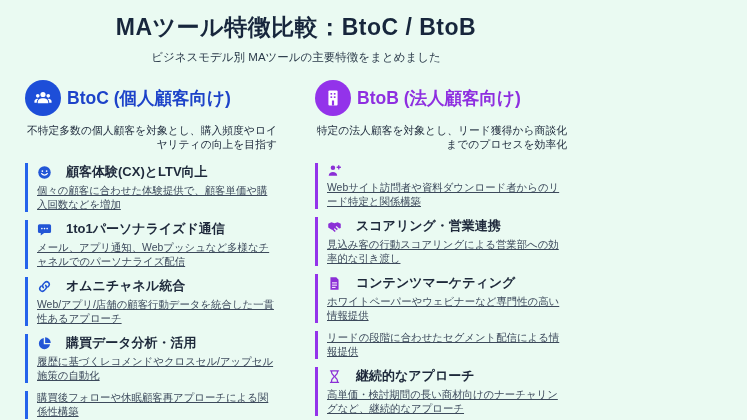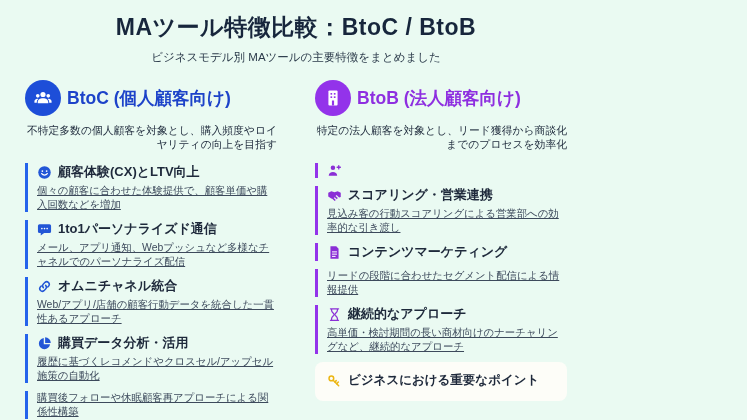--- a/index.html
+++ b/index.html
@@ -31,21 +31,21 @@
   .col-head h2 { font-size: 17.5px; font-weight: 700; }
   .btoc .col-head h2 { color: #1d43c9; }
   .btob .col-head h2 { color: #8e2fe0; }
 
   .intro { font-size: 10.8px; color: #222e3f; margin-top: 8px; margin-bottom: 11px; text-align: right; }
 
   
   .feature { padding-left: 9px; margin-bottom: 8px; }
   .btoc .feature { border-left: 3px solid #2563eb; }
   .btob .feature { border-left: 3px solid #9333ea; }
-  .f-head { display: flex; align-items: center; gap: 6px; }
+  .f-head { display: flex; align-items: center; gap: 14px; }
   .f-icon { width: 15px; height: 15px; flex: none; display: inline-flex; }
   .f-icon svg { width: 15px; height: 15px; }
   .btoc .f-icon { color: #2256d6; }
   .btob .f-icon { color: #8b2fd6; }
   .f-head h3 { font-size: 13px; font-weight: 700; color: #1e293b; }
   .feature p { font-size: 10.4px; color: #3d4a5c; margin-top: 3px; text-decoration: underline; }
 
   
   .panel {
     background: #fdfdf8; border-radius: 8px;
@@ -181,20 +181,21 @@
       <div class="feature">
         <div class="f-head">
           <span class="f-icon">
             <svg viewBox="0 0 24 24">
                 <circle cx="9.5" cy="7.6" r="3.6" fill="currentColor"></circle>
                 <path d="M2.8 19.8c0-3.4 3-5.5 6.7-5.5s6.7 2.1 6.7 5.5v.4H2.8z" fill="currentColor"></path>
                 <path d="M18.8 4.2v5.2M16.2 6.8h5.2" stroke="currentColor" stroke-width="2.1" stroke-linecap="round" fill="none"></path>
               </svg>
           </span>
         </div>
+        <p>Webサイト訪問者や資料ダウンロード者からのリード特定と関係構築</p>
       </div>
 
       <div class="feature">
         <div class="f-head">
           <span class="f-icon">
             <svg viewBox="0 0 24 24" fill="currentColor">
                 <path d="M2 7.6 7 5l5 1.8L17 5l5 2.6v6.6l-2.6.8-4.2-3.8-1.5 1.4 3.6 3.5-1.6 1.7-3.5-3.2-1.4 1.4 3.2 3-1.6 1.6-4-3.3-1.6-.4L2 13.6z"></path>
               </svg>
           </span>
           <h3>スコアリング・営業連携</h3>
@@ -205,20 +206,21 @@
       <div class="feature">
         <div class="f-head">
           <span class="f-icon">
             <svg viewBox="0 0 24 24">
                 <path d="M5.5 2h9.3l3.7 3.9V22H5.5z" fill="currentColor"></path>
                 <path d="M8.7 11h6.6M8.7 14.6h6.6M8.7 18.2h4.4" stroke="#fff" stroke-width="1.6" stroke-linecap="round"></path>
               </svg>
           </span>
           <h3>コンテンツマーケティング</h3>
         </div>
+        <p>ホワイトペーパーやウェビナーなど専門性の高い情報提供</p>
       </div>
 
       <div class="feature">
         <p>リードの段階に合わせたセグメント配信による情報提供</p>
       </div>
 
       <div class="feature">
         <div class="f-head">
           <span class="f-icon">
             <svg viewBox="0 0 24 24" fill="none" stroke="currentColor" stroke-width="2" stroke-linecap="round" stroke-linejoin="round">

